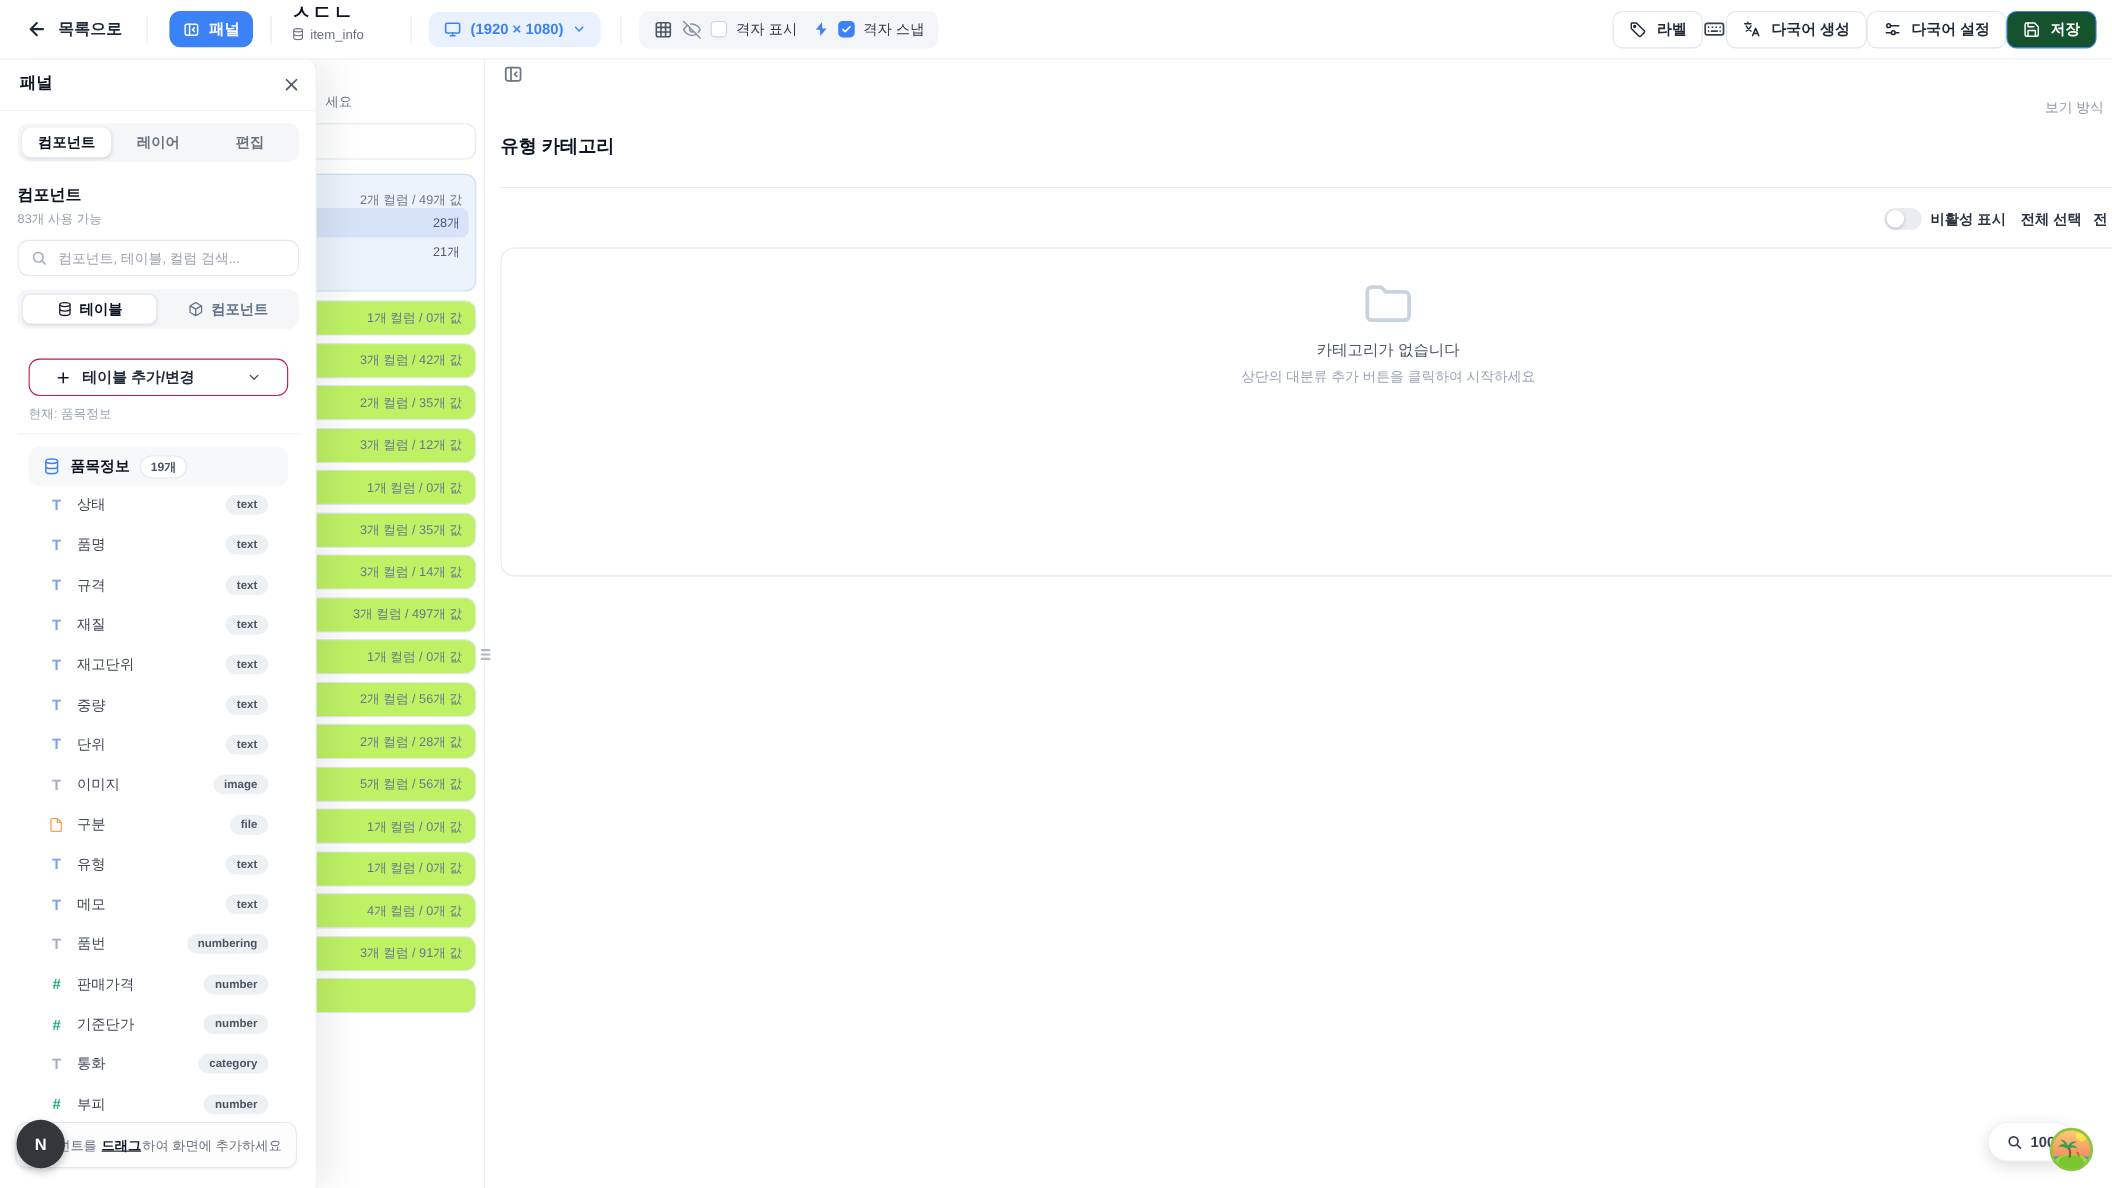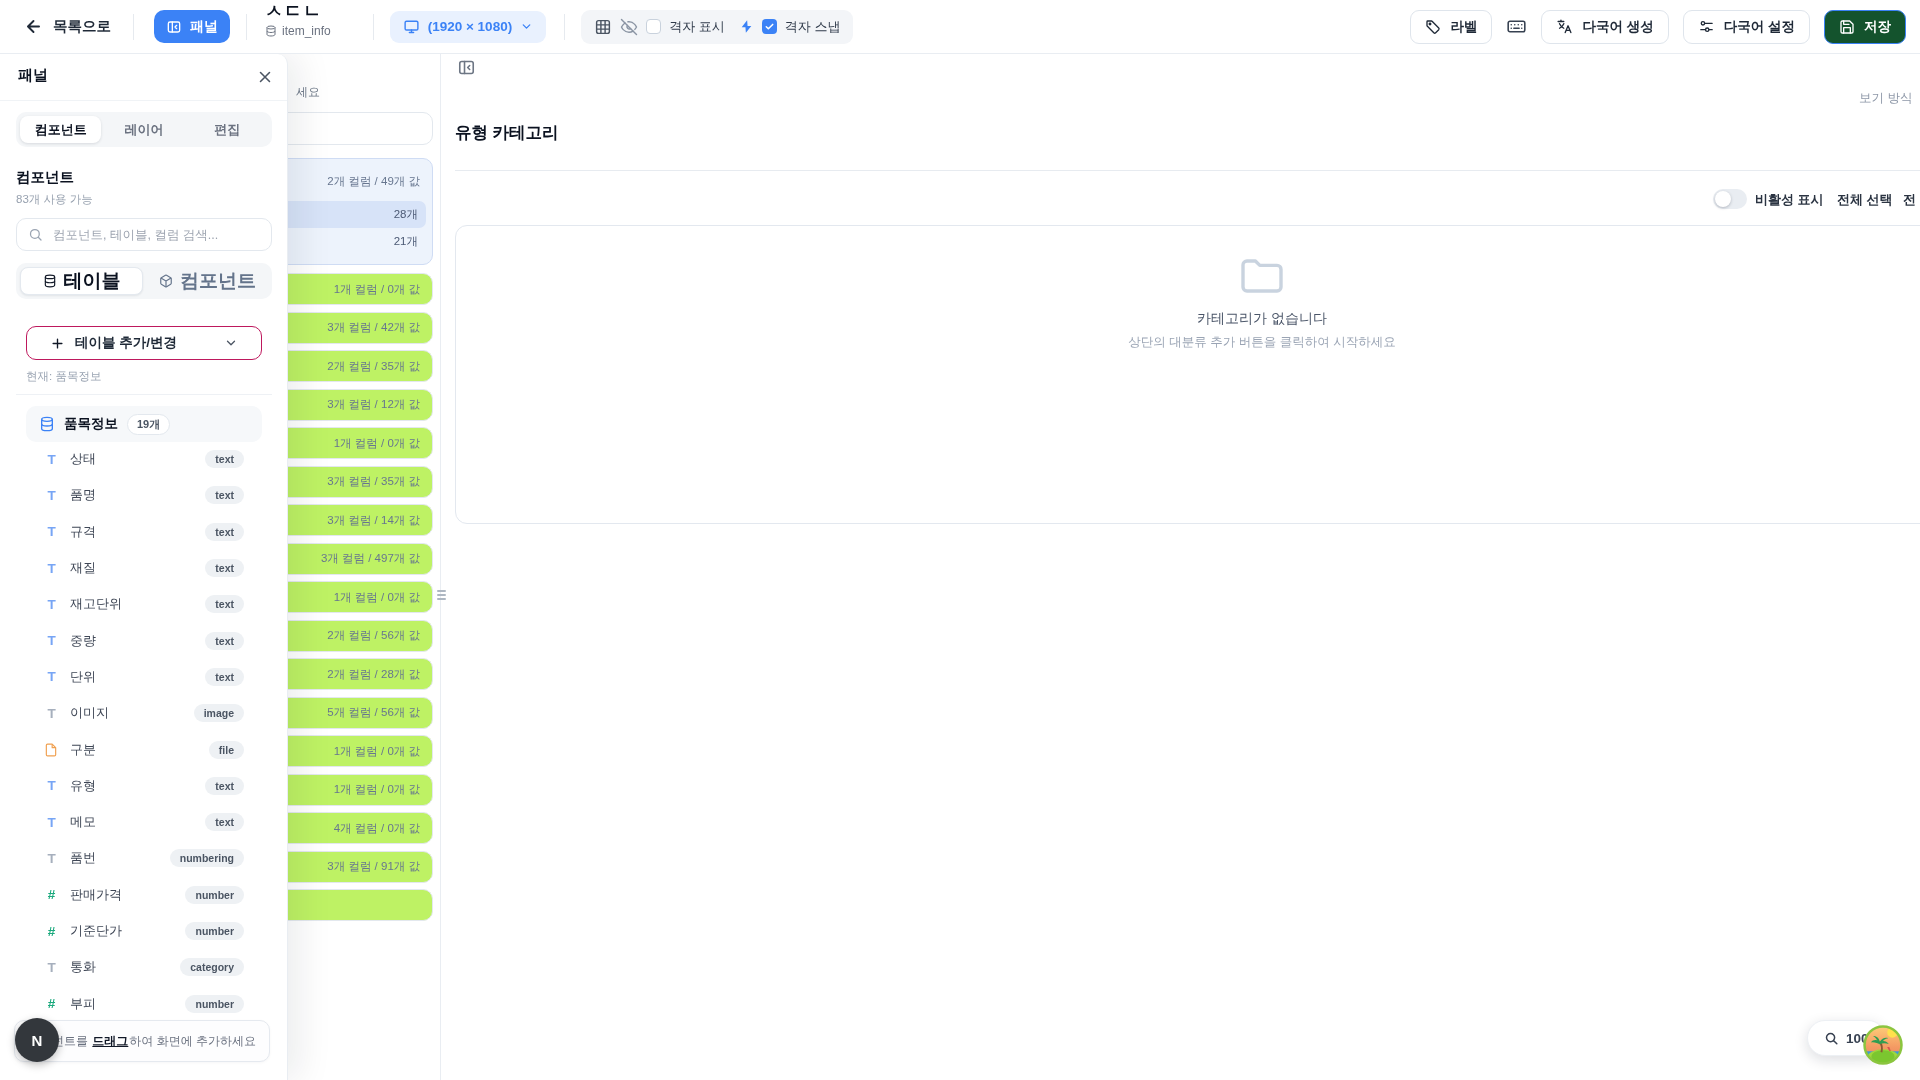--- a/index.html
+++ b/index.html
@@ -5,21 +5,21 @@
   html,body{margin:0;padding:0;width:1920px;height:1080px;overflow:hidden;background:#fff;
     font-family:"Liberation Sans","DejaVu Sans",sans-serif;color:#111827;-webkit-font-smoothing:antialiased;}
   *{box-sizing:border-box}
   svg{display:block}
 
   
   .toolbar{position:absolute;left:0;top:0;width:1920px;height:54px;background:#fff;
     border-bottom:1px solid #e9edf2;display:flex;align-items:center;z-index:40}
   .vsep{width:1px;height:26px;background:#e6eaef}
   .tb-left{display:flex;align-items:center}
-  .tb-right{margin-left:auto;display:flex;align-items:center;gap:14px;margin-right:14px}
+  .tb-right{margin-left:auto;display:flex;align-items:center;gap:0;margin-right:14px}
   .icon-btn{display:flex;align-items:center;justify-content:center;cursor:pointer;background:none;border:none;padding:0}
   .back-label{font-size:14.5px;font-weight:700;color:#1f2937;margin-left:10px}
   .panel-btn{margin-left:20px;height:33px;width:76px;border-radius:10px;background:#3b82f6;color:#fff;
     display:flex;align-items:center;justify-content:center;gap:8px;font-size:14px;font-weight:700;border:none;cursor:pointer}
   .doc-block{margin-left:18px;display:flex;flex-direction:column;align-items:flex-start;transform:translateY(-7px)}
   .doc-title{font-size:18px;font-weight:800;color:#0b1220;line-height:18px;letter-spacing:1px}
   .doc-sub{display:flex;align-items:center;gap:5px;margin-top:4px;color:#6b7280;font-size:12px}
   .screen-pill{margin-left:16px;height:32px;border-radius:9px;background:#e9f1fe;color:#3b82f6;
     display:flex;align-items:center;gap:8px;padding:0 13px;font-size:13.5px;font-weight:600;cursor:pointer}
   .grid-pill{margin-left:16px;height:34px;border-radius:9px;background:#f3f5f8;display:flex;align-items:center;
@@ -35,21 +35,21 @@
   .mid-frag{position:absolute;left:296px;top:30px;font-size:12px;color:#6f7a89}
   .mid-search{position:absolute;left:186px;top:58px;width:247px;height:33px;border:1px solid #e3e8ee;border-radius:10px;background:#fff}
   .group-list{position:absolute;left:185px;top:104px;width:248px}
   .gcard{border:1px solid #e3e8ee;border-radius:10px;background:#bef264;height:32px;margin-bottom:6.5px;
     display:flex;align-items:center;justify-content:flex-end;padding-right:12px;cursor:pointer}
   .gcard .glabel{font-size:11.5px;color:#67768f}
   .gcard.selected{height:107px;background:#edf3fc;border-color:#cfdcf4;display:block;padding:0;margin-bottom:8px}
   .gcard.selected .ghead{height:30px;display:flex;align-items:flex-end;justify-content:flex-end;padding-right:12px}
   .gchild{margin:0 6px;height:27px;border-radius:7px;display:flex;align-items:center;justify-content:flex-end;
     padding-right:8px;font-size:11.5px;color:#4c5a75;cursor:pointer}
-  .gchild.hl{background:#d7e3f8;margin-top:12px}
+  .gchild.hl{background:#d7e3f8;}
   .vline{position:absolute;left:440px;top:54px;width:1px;height:1026px;background:#e9edf2;z-index:12}
   .vhandle{position:absolute;left:437px;top:590px;width:9px;display:flex;flex-direction:column;gap:2.5px;z-index:13;cursor:col-resize}
   .vhandle i{display:block;height:1.6px;background:#aeb7c2;border-radius:2px}
 
   
   .main{position:absolute;left:441px;top:54px;width:1479px;height:1026px;background:#fff}
   .collapse-btn{position:absolute;left:16px;top:4px}
   .view-mode{position:absolute;left:1418px;top:36px;font-size:12.5px;color:#8d97a7;white-space:nowrap}
   .main-title{position:absolute;left:14px;top:68px;font-size:16.5px;font-weight:800;color:#0b1220}
   .main-div{position:absolute;left:14px;top:116px;right:-200px;height:1px;background:#e7ebf0}
@@ -79,21 +79,21 @@
   .p-hline{position:absolute;left:0;top:46px;width:100%;height:1px;background:#f0f3f6}
   .p-tabs{position:absolute;left:16px;top:58px;width:256px;height:35px;background:#f4f6f8;border-radius:10px;
     display:flex;padding:4px;gap:2px}
   .p-tab{flex:1;display:flex;align-items:center;justify-content:center;font-size:13px;font-weight:600;color:#6b7280;
     border-radius:8px;cursor:pointer}
   .p-tab.active{background:#fff;color:#0b1220;font-weight:700;box-shadow:0 1px 3px rgba(15,23,42,.12)}
   .p-sec-title{position:absolute;left:16px;top:114px;font-size:14.5px;font-weight:800;color:#0b1220}
   .p-sec-sub{position:absolute;left:16px;top:138px;font-size:11.5px;color:#97a1af}
   .p-search{position:absolute;left:16px;top:164px;width:256px;height:33px;border:1px solid #e3e8ee;border-radius:10px;background:#fff}
   .p-src{position:absolute;left:16px;top:209px;width:256px;height:36px;background:#f4f6f8;border-radius:10px;display:flex;padding:4px;gap:4px}
-  .p-src-btn{flex:1;display:flex;align-items:center;justify-content:center;gap:7px;font-size:19px;font-weight:600;
+  .p-src-btn{flex:1;display:flex;align-items:center;justify-content:center;gap:7px;font-size:13px;font-weight:600;
     color:#64748b;border-radius:8px;cursor:pointer}
   .p-src-btn.active{background:#fff;border:1px solid #e4e9ef;color:#0b1220;font-weight:700;box-shadow:0 1px 2px rgba(15,23,42,.08)}
   .p-add{position:absolute;left:26px;top:272px;width:236px;height:34px;border:1px solid #be185d;border-radius:10px;
     background:#fff;display:flex;align-items:center;padding:0 23px;gap:10px;font-size:13.5px;font-weight:700;color:#1f2937;cursor:pointer}
   .p-add .chev{margin-left:auto;color:#4b5563}
   .p-current{position:absolute;left:26px;top:315px;font-size:11.5px;color:#9aa4b2}
   .p-div2{position:absolute;left:16px;top:340px;width:256px;height:1px;background:#eef1f5}
   .p-table{position:absolute;left:26px;top:352px;width:236px;height:36px;background:#f6f8fa;border-radius:10px;
     display:flex;align-items:center;padding:0 13px;gap:9px;cursor:pointer}
   .p-table-name{font-size:13.5px;font-weight:800;color:#0b1220}

